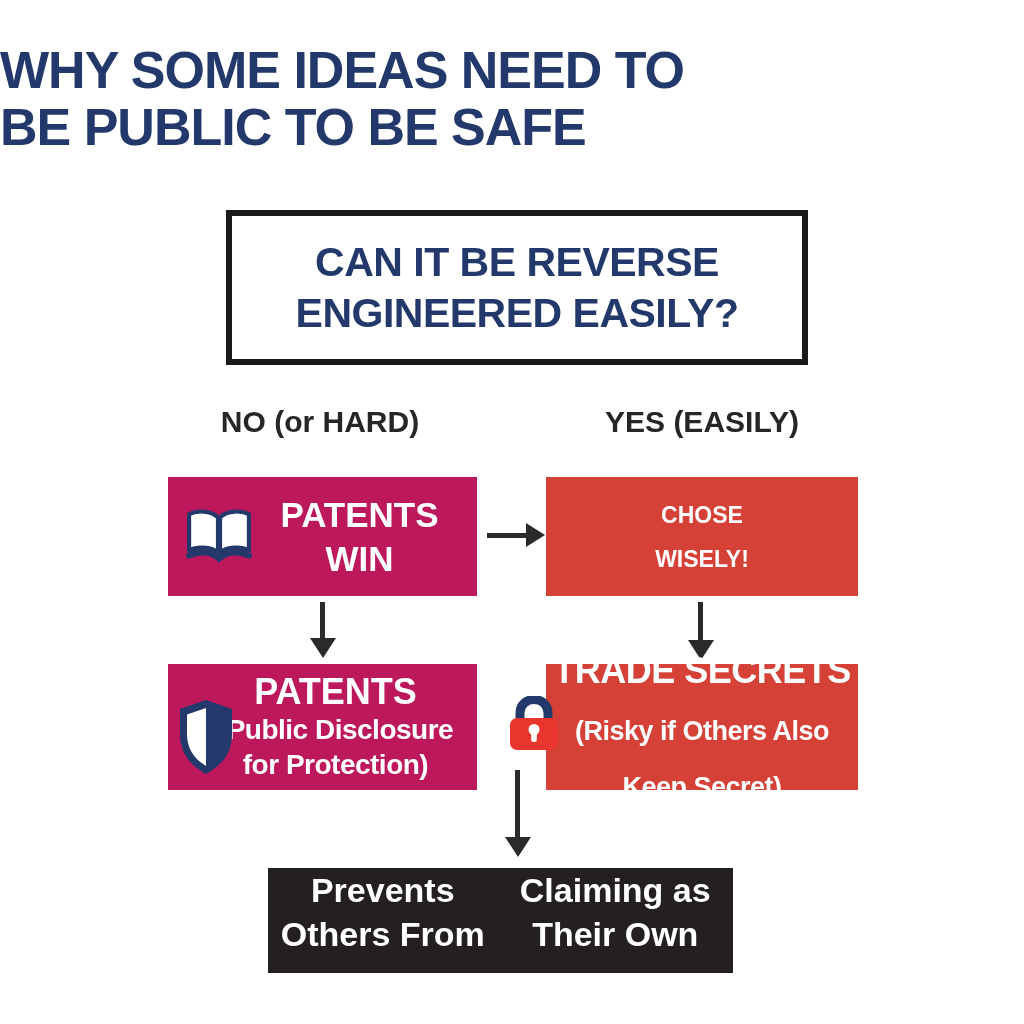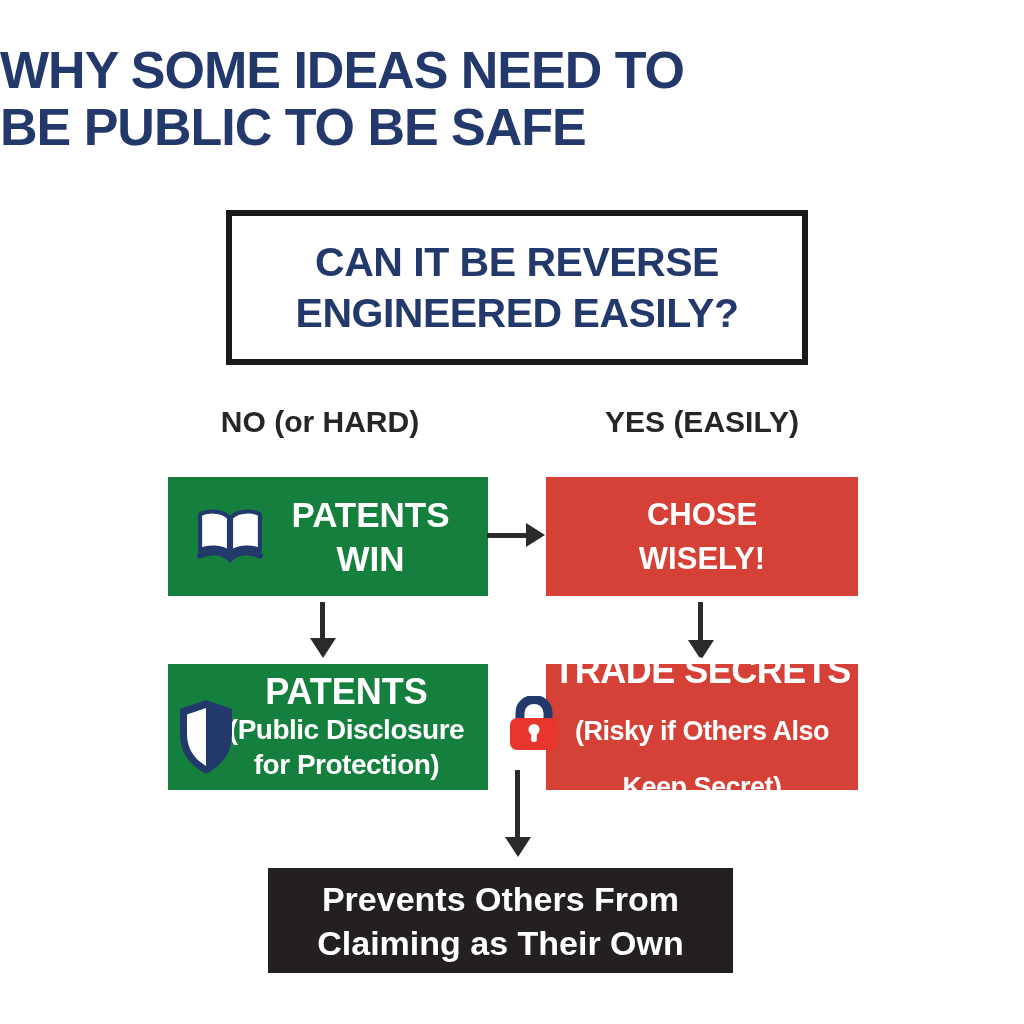--- a/index.html
+++ b/index.html
@@ -54,34 +54,34 @@
   }
   .branch-no  { left: 160px; }
   .branch-yes { left: 542px; }
 
   
   .flow-box {
     position: absolute;
     color: #ffffff;
     font-weight: 700;
   }
-  .green { background: #15803d; padding-left: 11px; }
+  .green { background: #be185d; }
   .red   { background: #D64137; }
 
   .box-patents-win {
     left: 168px; top: 477px; width: 309px; height: 119px;
     display: flex; align-items: center;
   }
   .box-patents-win .icon-wrap { margin-left: 18px; width: 66px; height: 62px; flex: 0 0 auto; }
   .box-patents-win .txt { flex: 1; text-align: center; font-size: 35px; line-height: 44px; padding-right: 10px; }
 
   .box-chose-wisely {
     left: 546px; top: 477px; width: 312px; height: 119px;
     display: flex; flex-direction: column; justify-content: center;
-    text-align: center; font-size: 31px; line-height: 44px;
+    text-align: center; font-size: 23px; line-height: 44px;
   }
 
   .box-patents-detail {
     left: 168px; top: 664px; width: 309px; height: 126px;
     display: flex; flex-direction: column; justify-content: center;
     text-align: center;
   }
   .box-patents-detail .heading { font-size: 36px; line-height: 40px; padding-left: 26px; }
   .box-patents-detail .sub { font-size: 28px; line-height: 35px; padding-left: 26px; letter-spacing: -0.5px; }
   .box-patents-detail .icon-shield {
@@ -96,21 +96,21 @@
   }
   .box-trade-secrets .heading { font-size: 36px; line-height: 42px; letter-spacing: -0.5px; }
   .box-trade-secrets .sub { font-size: 27px; line-height: 34px; letter-spacing: -0.5px; }
   .box-trade-secrets .icon-lock {
     position: absolute; left: -38px; top: 32px; width: 52px; height: 56px;
   }
 
   .box-outcome {
     left: 268px; top: 868px; width: 465px; height: 105px;
     background: #242021;
-    display: flex; flex-direction: column; justify-content: center;
+    display: flex; justify-content: center;
     text-align: center; font-size: 34px; line-height: 44px;
   }
 
   
   .arrow-shaft-h {
     position: absolute; left: 487px; top: 533px;
     width: 41px; height: 5px; background: #2a2a2a;
   }
   .arrow-head-right {
     position: absolute; left: 526px; top: 523px;

